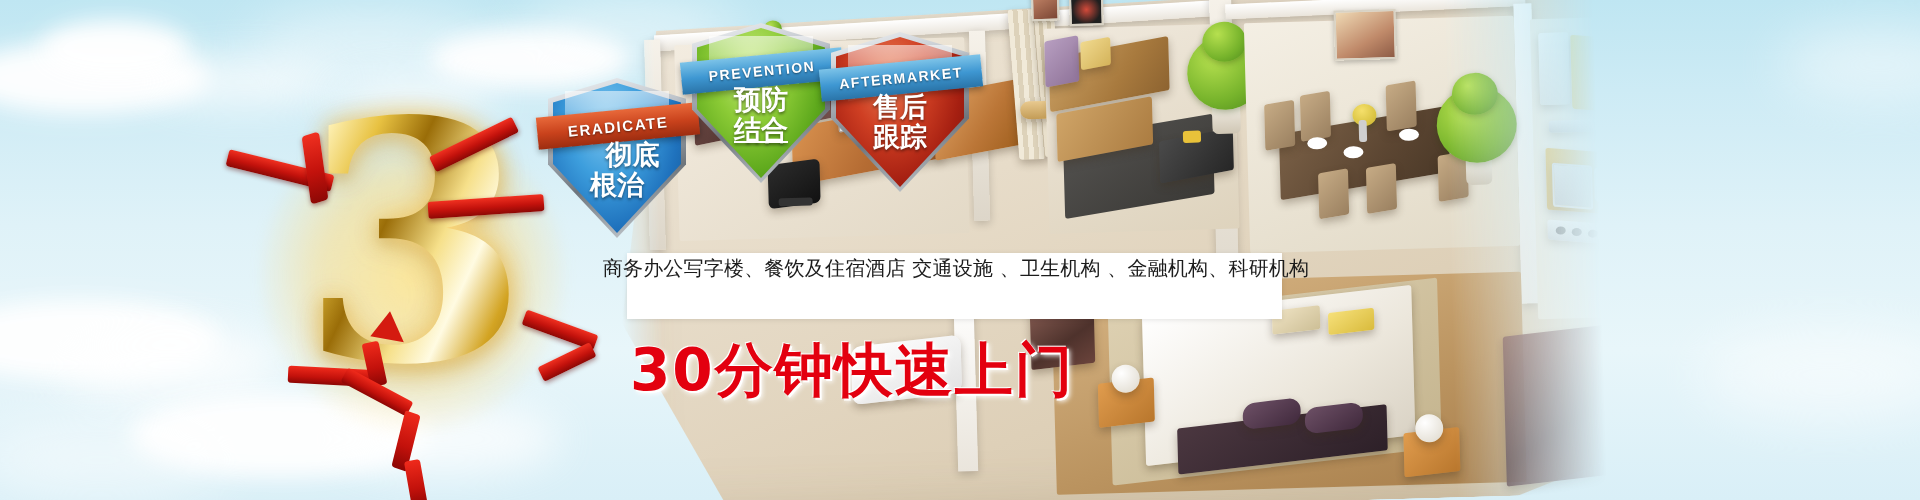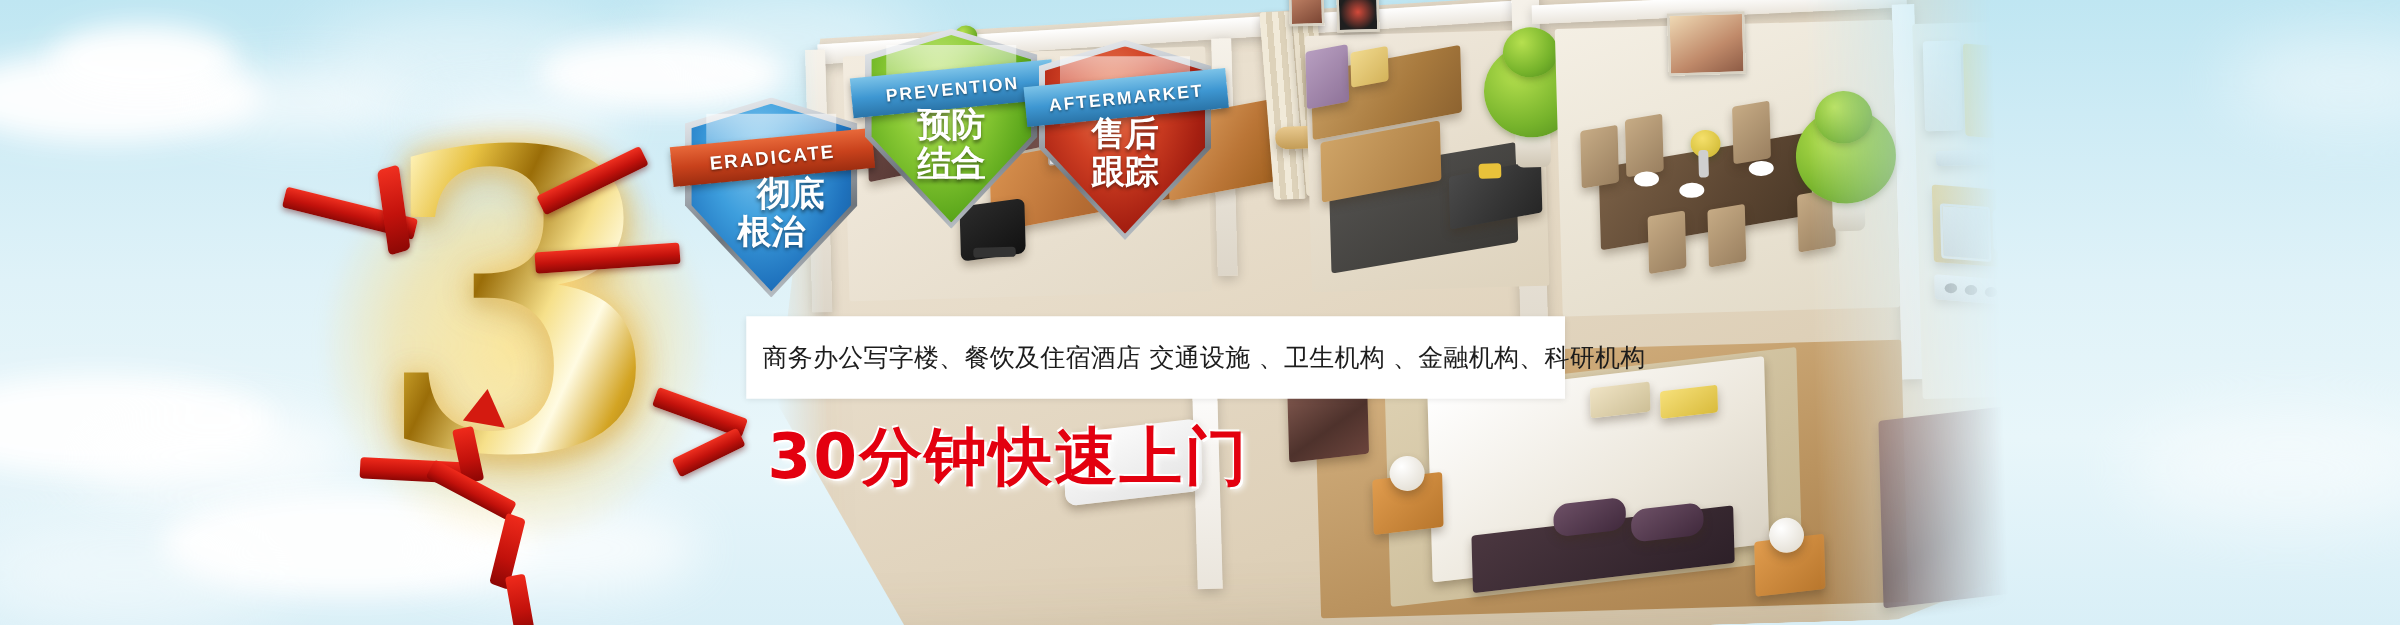--- a/index.html
+++ b/index.html
@@ -87,34 +87,34 @@
     font-size:330px;line-height:1;font-weight:bold;text-align:center;
     background:linear-gradient(115deg,#6b4a07 0%,#c69518 9%,#fff4bd 20%,#e8c242 31%,#9a6d08 42%,
                                #f6e08a 55%,#fffbe2 64%,#d3a423 74%,#8a5f06 85%,#e9c557 96%);
     -webkit-background-clip:text;background-clip:text;color:transparent;
     filter:drop-shadow(0 0 13px rgba(255,216,120,.95)) drop-shadow(0 5px 7px rgba(120,80,0,.35));
   }
   .rib{position:absolute;background:linear-gradient(180deg,#f03020,#c3120c 55%,#8d0805);box-shadow:0 2px 5px rgba(90,0,0,.45);}
 
   
   .textpanel{
-    position:absolute;left:597px;top:253px;width:655px;height:66px;
+    position:absolute;left:627px;top:253px;width:655px;height:66px;
     background:#ffffff;box-shadow:0 1px 5px rgba(0,0,0,.10);
-    display:flex;flex-direction:column;justify-content:center;
+    display:flex;flex-direction:row;justify-content:center;
     padding:0 10px 0 13px;box-sizing:border-box;
   }
   .textpanel p{
     margin:0;font-size:20px;line-height:31px;color:#1c1c1c;letter-spacing:.2px;white-space:nowrap;
     font-family:"DejaVu Sans","Liberation Sans",sans-serif;
   }
 
   
   .headline{
-    position:absolute;left:614px;top:332px;
-    font-size:50px;font-weight:bold;letter-spacing:2px;color:#e3000f;white-space:nowrap;
+    position:absolute;left:630px;top:332px;
+    font-size:58px;font-weight:bold;letter-spacing:2px;color:#e3000f;white-space:nowrap;
     font-family:"DejaVu Sans","Liberation Sans",sans-serif;
     text-shadow:2px 2px 0 #ffffff, 3px 3px 5px rgba(255,255,255,.95), -1px -1px 0 #ffffff;
   }
 
   
   .arrow-rib{position:absolute;background:linear-gradient(180deg,#ef2a1b,#c2110b 60%,#8c0604);}
 </style>
 </head>
 <body>
 

